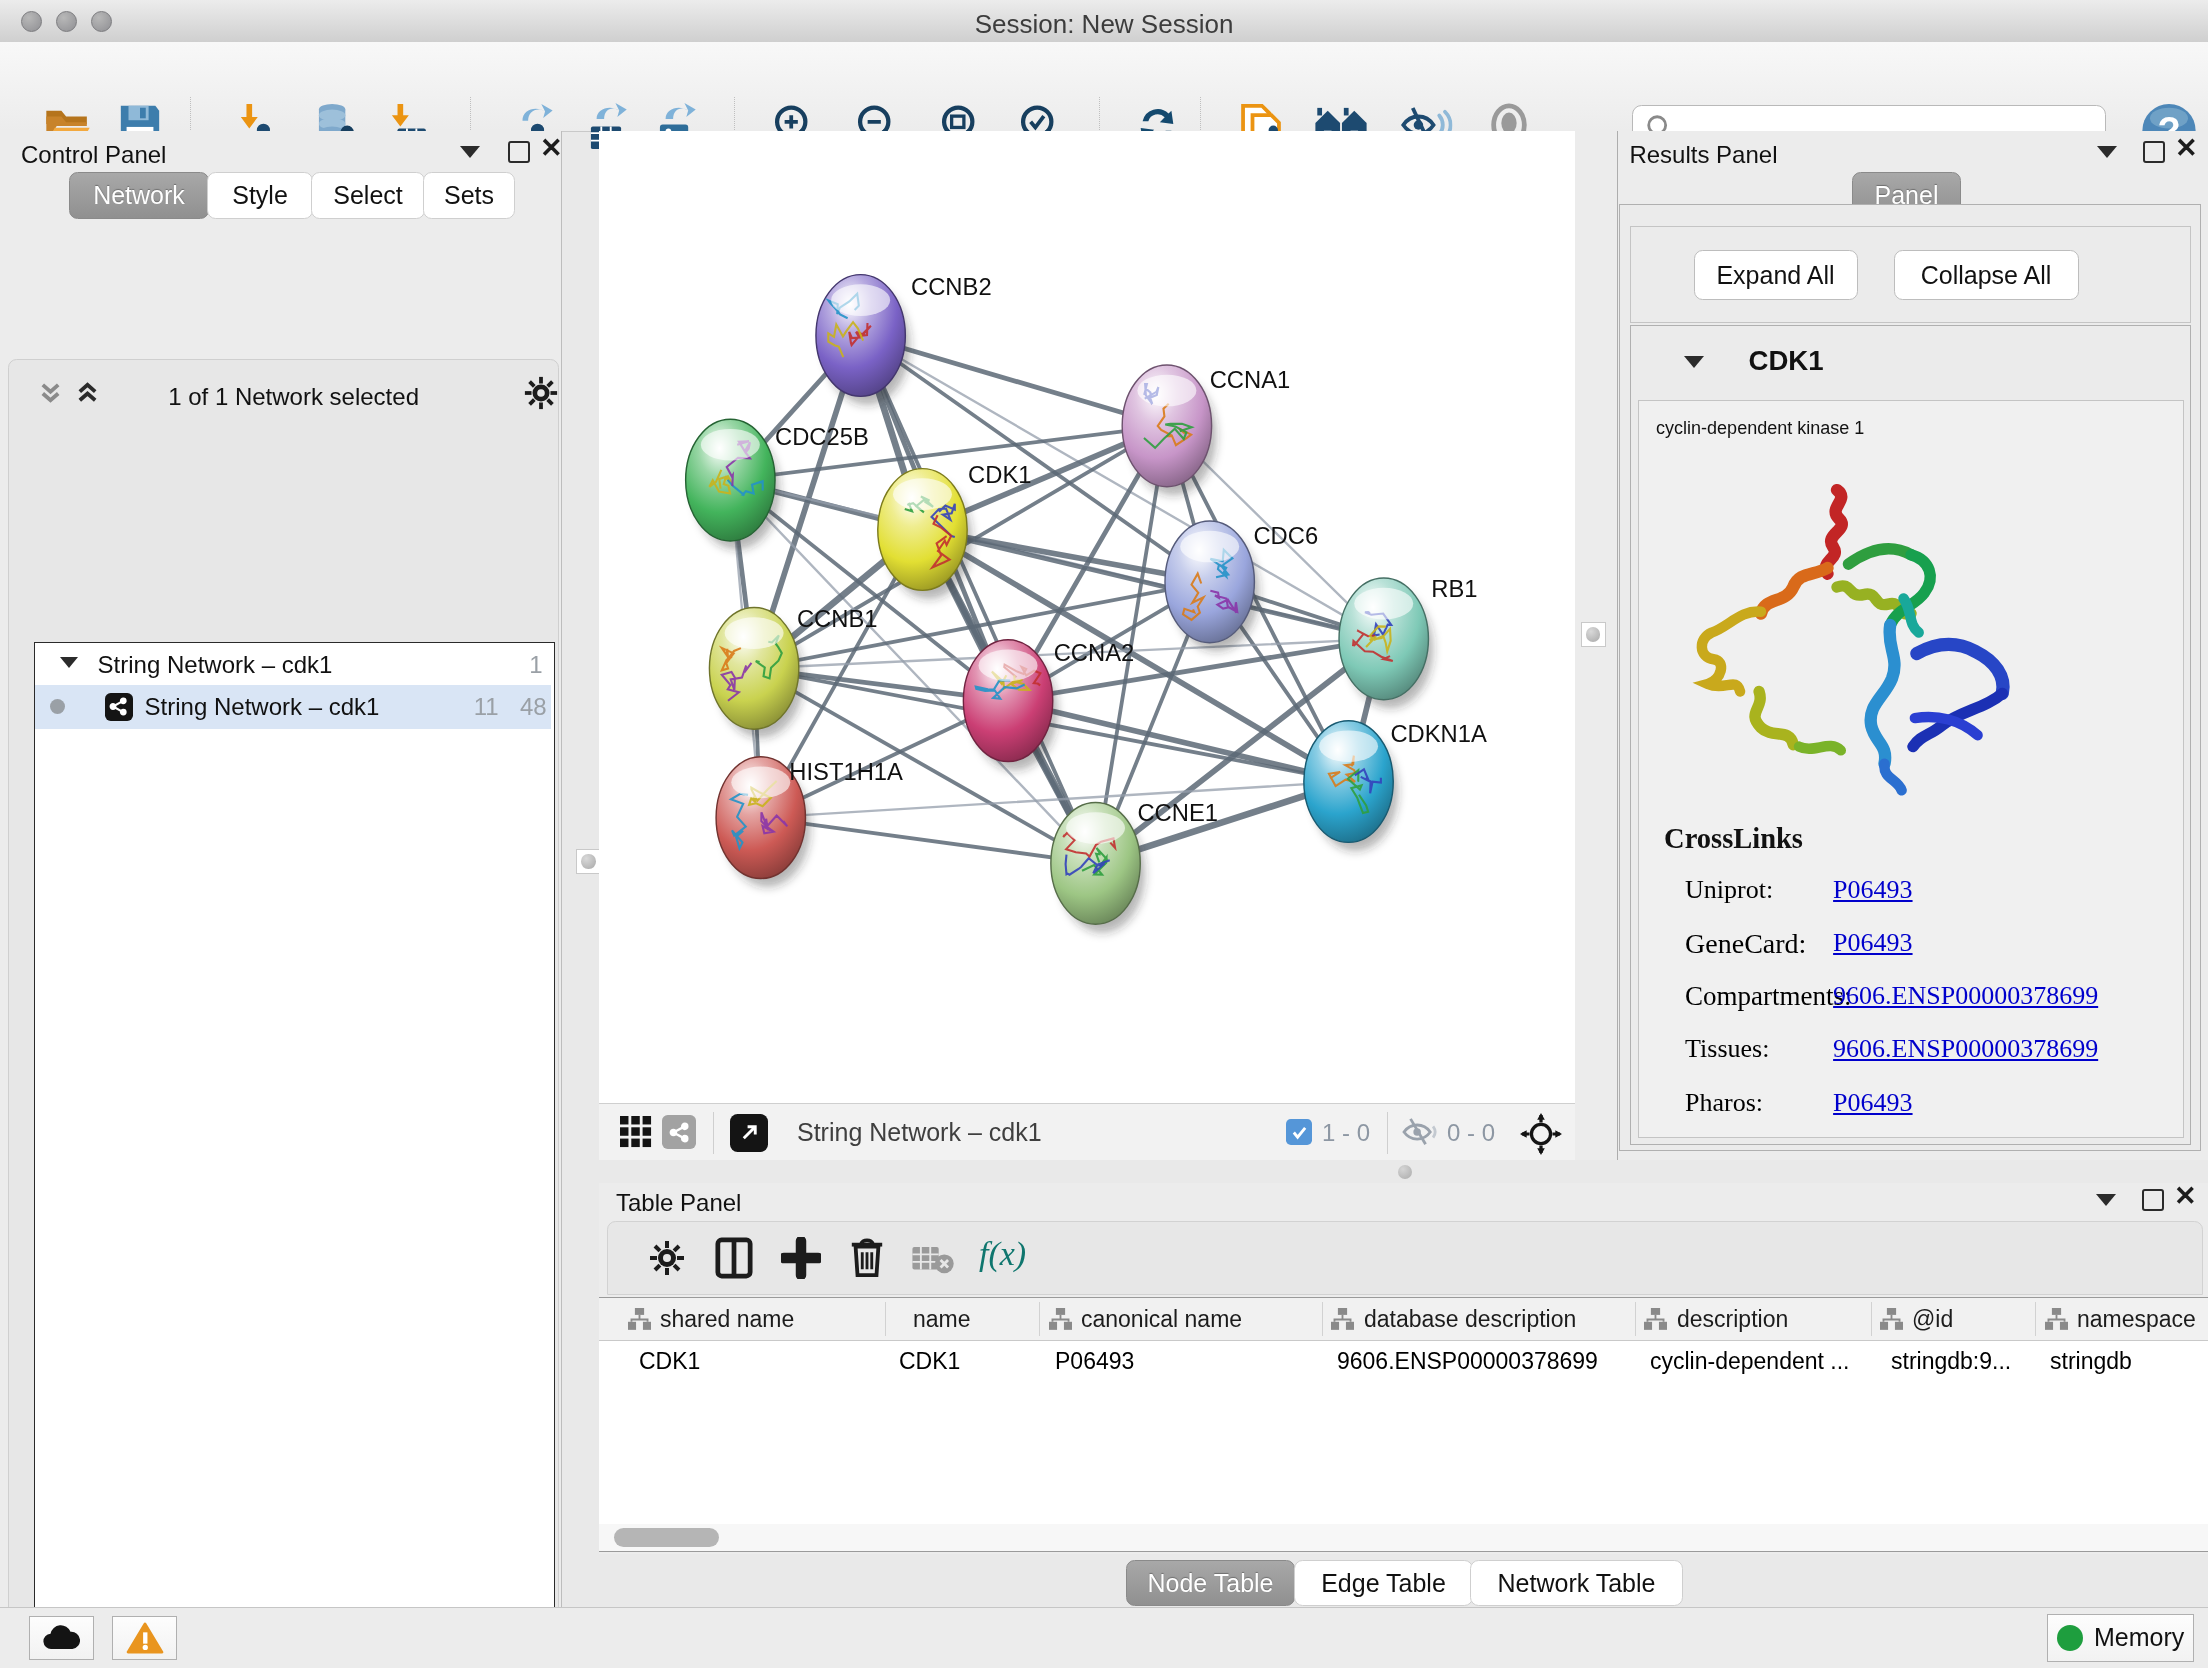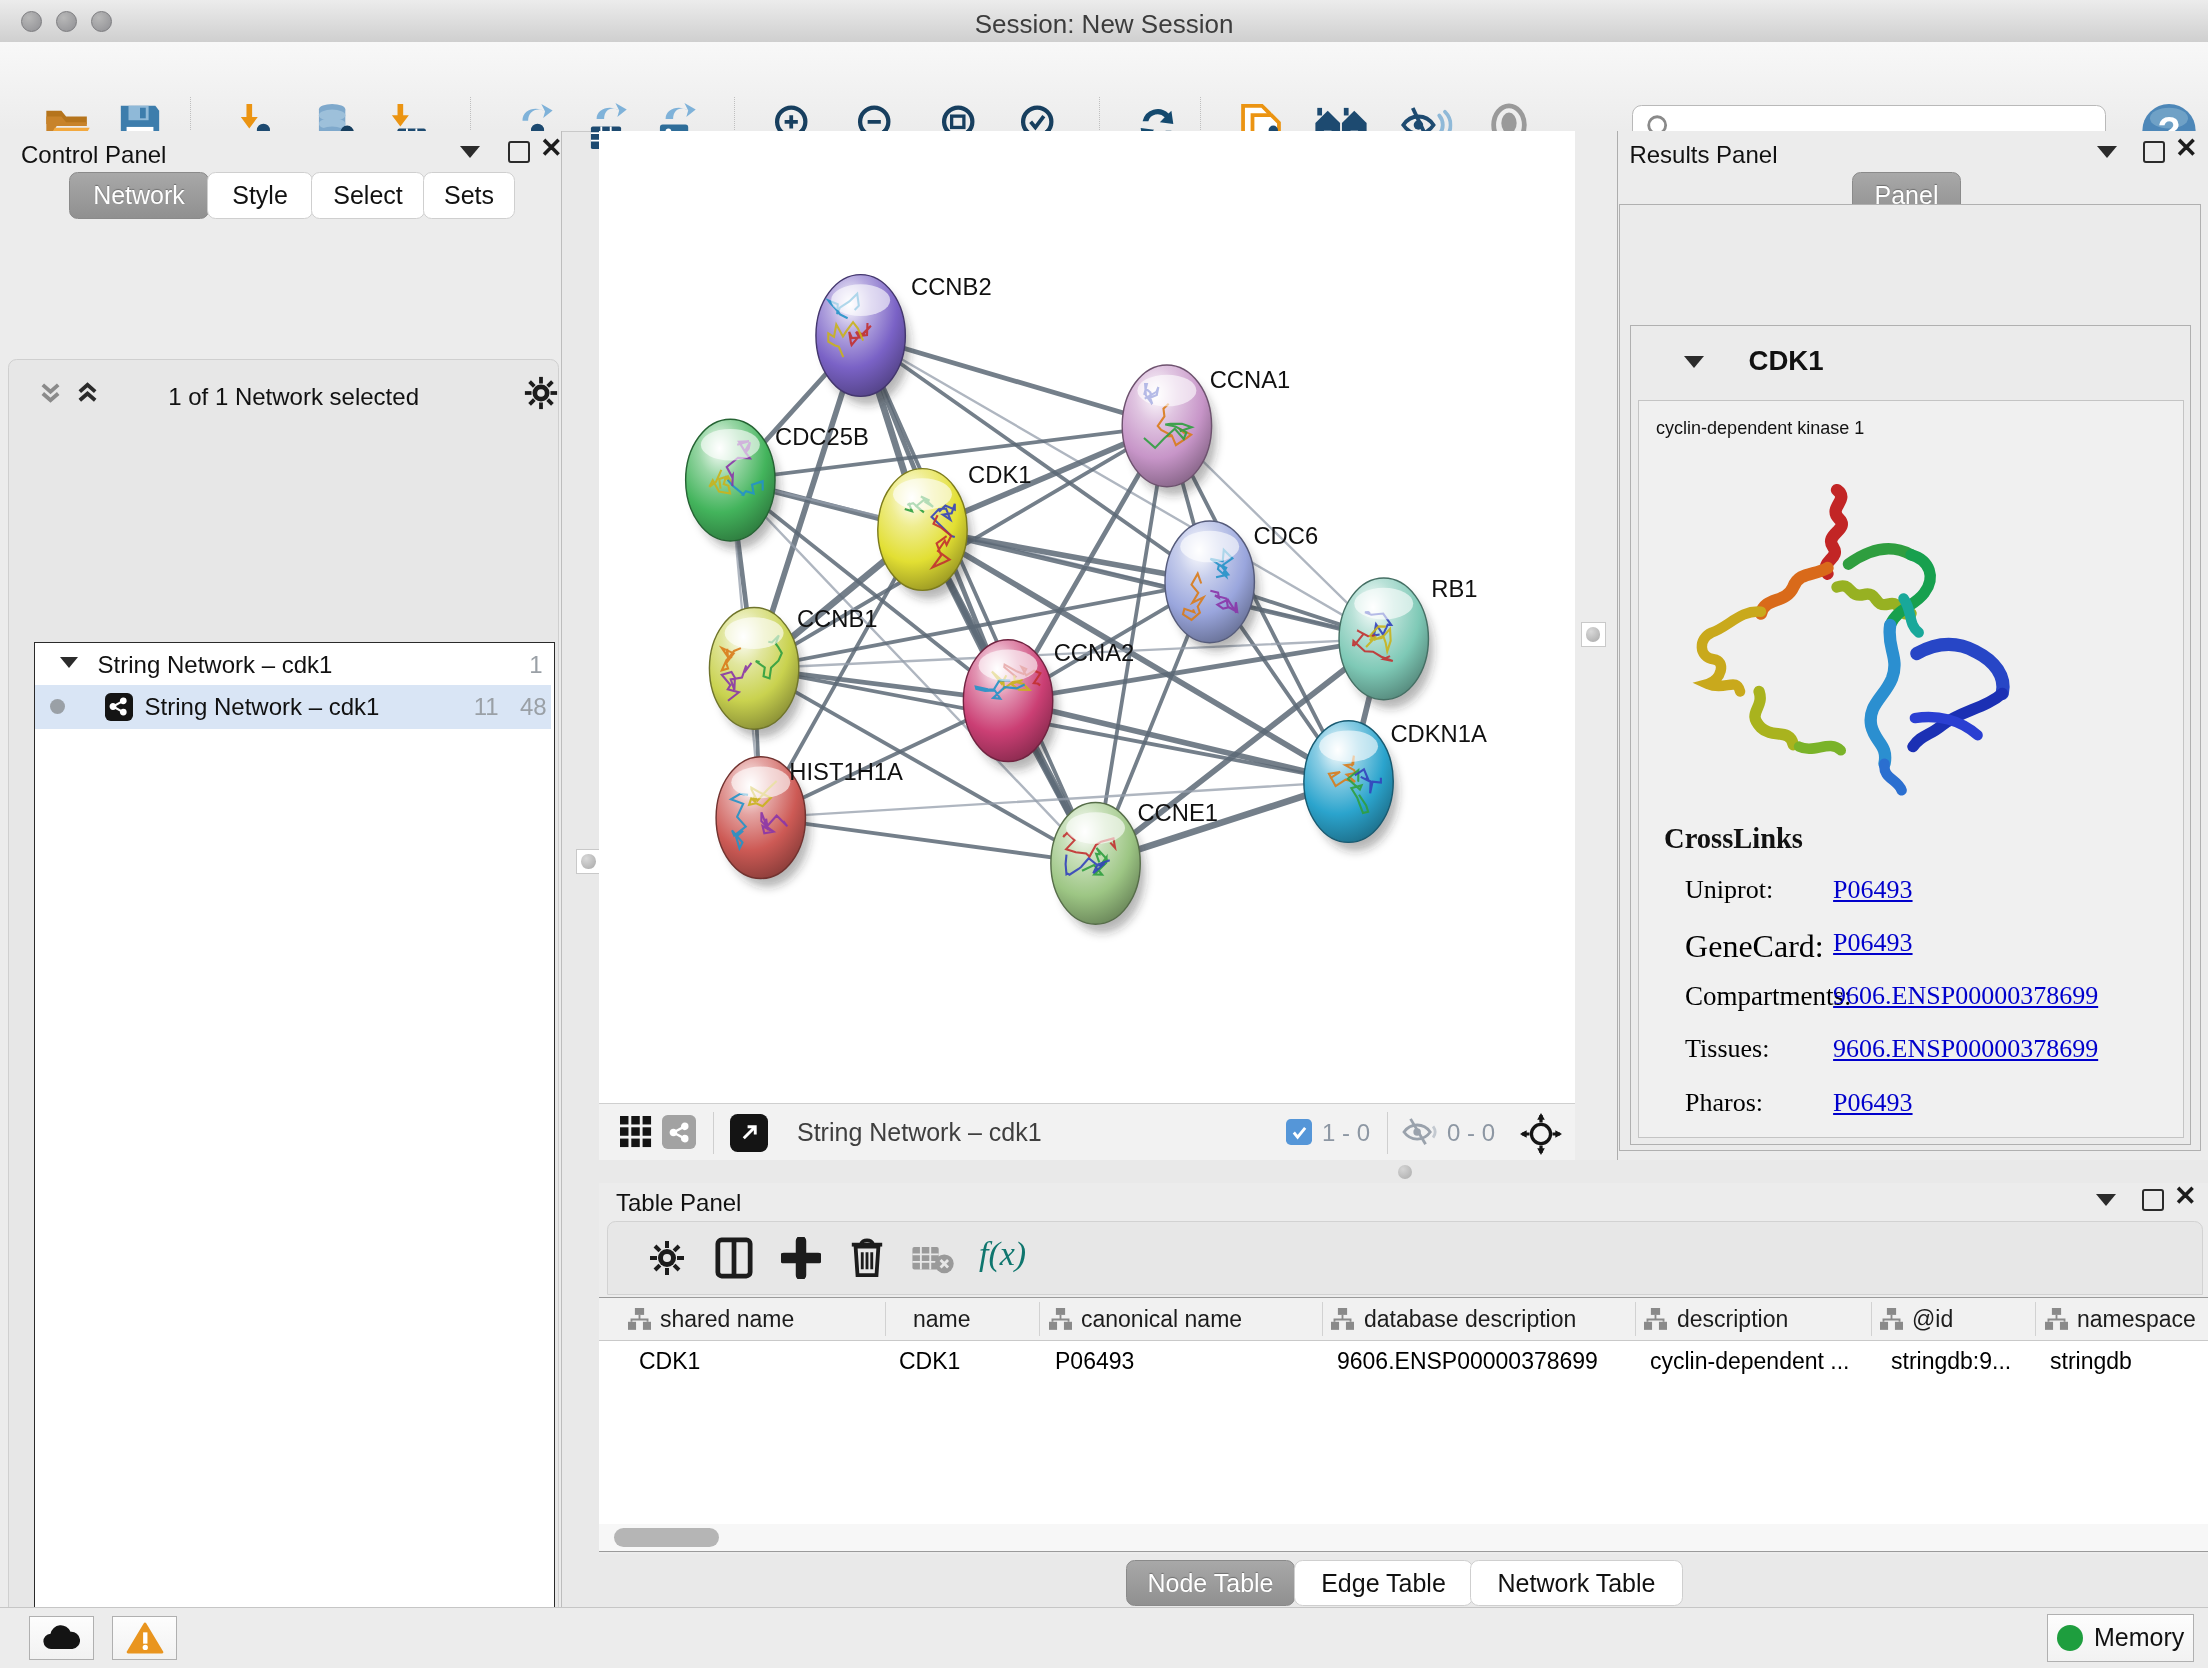--- a/index.html
+++ b/index.html
@@ -614,20 +614,28 @@
 <div class="abs" style="left:1617px;top:131px;width:592px;height:1029px;background:#ececec;border-left:1.9px solid #adadad">
   <span class="abs ptitle" style="left:11.4px;top:9.5px">Results Panel</span>
   <span class="abs tri" style="left:479px;top:15px"></span>
   <span class="abs sqico" style="left:525px;top:9.5px"></span>
   <span class="abs xico" style="left:557px;top:6.7px">✕</span>
   <div class="abs tab on" style="left:234px;top:41px;width:107px;height:45px">
     <span>Panel</span>
     </div>
 </div>
 <div id="rp-box" class="abs">
+  <div id="rp-box1" class="abs">
+    <div class="abs rbtn" style="left:63px;top:23px;width:162px;height:48px">
+      <span>Expand All</span>
+      </div>
+    <div class="abs rbtn" style="left:263px;top:23px;width:183px;height:48px">
+      <span>Collapse All</span>
+      </div>
+  </div>
   <div id="rp-box2" class="abs">
     <span class="abs tri" style="left:53px;top:30px"></span>
     <span class="abs" style="left:118px;top:19px;font-size:27.6px;font-weight:bold;color:#111">CDK1</span>
     <div id="rp-subbox" class="abs">
       <span class="abs" style="left:17px;top:17px;font-size:18px;color:#111">cyclin-dependent kinase 1</span>
       <svg class="abs" style="left:38px;top:72px" width="358" height="342" viewBox="0 0 376 360">
         <g fill="none" stroke-linecap="round">
           <path d="M168 18c14 10-10 18 2 30s-16 16-6 30c8 12-14 14-6 28" stroke="#c22525" stroke-width="13"></path>
           <path d="M158 100c-14 8-30 4-36 20-8 18-30 10-34 28" stroke="#d96a1a" stroke-width="13"></path>
           <path d="M88 146c-22-2-34 16-52 22-14 6-14 26 2 28 14 2 8 22-6 26 18 8 30-8 34 8" stroke="#c9a91c" stroke-width="11"></path>
@@ -640,21 +648,21 @@
           <path d="M218 306c-2 16 14 16 18 28" stroke="#2b6fd0" stroke-width="11"></path>
           <path d="M252 190c18-10 40-14 62-2 20 10 32 26 28 44" stroke="#2746c6" stroke-width="14"></path>
           <path d="M342 232c-18 16-44 18-64 34-12 10-22 10-30 22" stroke="#1b30b4" stroke-width="12"></path>
           <path d="M250 258c24-4 48 2 66 18" stroke="#2a3fd2" stroke-width="11"></path>
           <path d="M238 132c10 14 4 26 16 36" stroke="#19a89a" stroke-width="11"></path>
         </g>
       </svg>
       <span class="abs serif" style="left:25px;top:422px;font-size:28.5px;font-weight:bold;color:#111">CrossLinks</span>
       <span class="abs serif" style="left:46px;top:474px;font-size:26px">Uniprot:</span>
       <span class="abs serif xlink" style="left:194px;top:474px;font-size:26px">P06493</span>
-      <span class="abs serif" style="left:46px;top:527px;font-size:32px">GeneCard:</span>
+      <span class="abs serif" style="left:46px;top:527px;font-size:28px">GeneCard:</span>
       <span class="abs serif xlink" style="left:194px;top:527px;font-size:26px">P06493</span>
       <span class="abs serif" style="left:46px;top:580px;font-size:27px">Compartments:</span>
       <span class="abs serif xlink" style="left:194px;top:580px;font-size:26px">9606.ENSP00000378699</span>
       <span class="abs serif" style="left:46px;top:633px;font-size:26px">Tissues:</span>
       <span class="abs serif xlink" style="left:194px;top:633px;font-size:26px">9606.ENSP00000378699</span>
       <span class="abs serif" style="left:46px;top:687px;font-size:26px">Pharos:</span>
       <span class="abs serif xlink" style="left:194px;top:687px;font-size:26px">P06493</span>
     </div>
   </div>
 </div>

